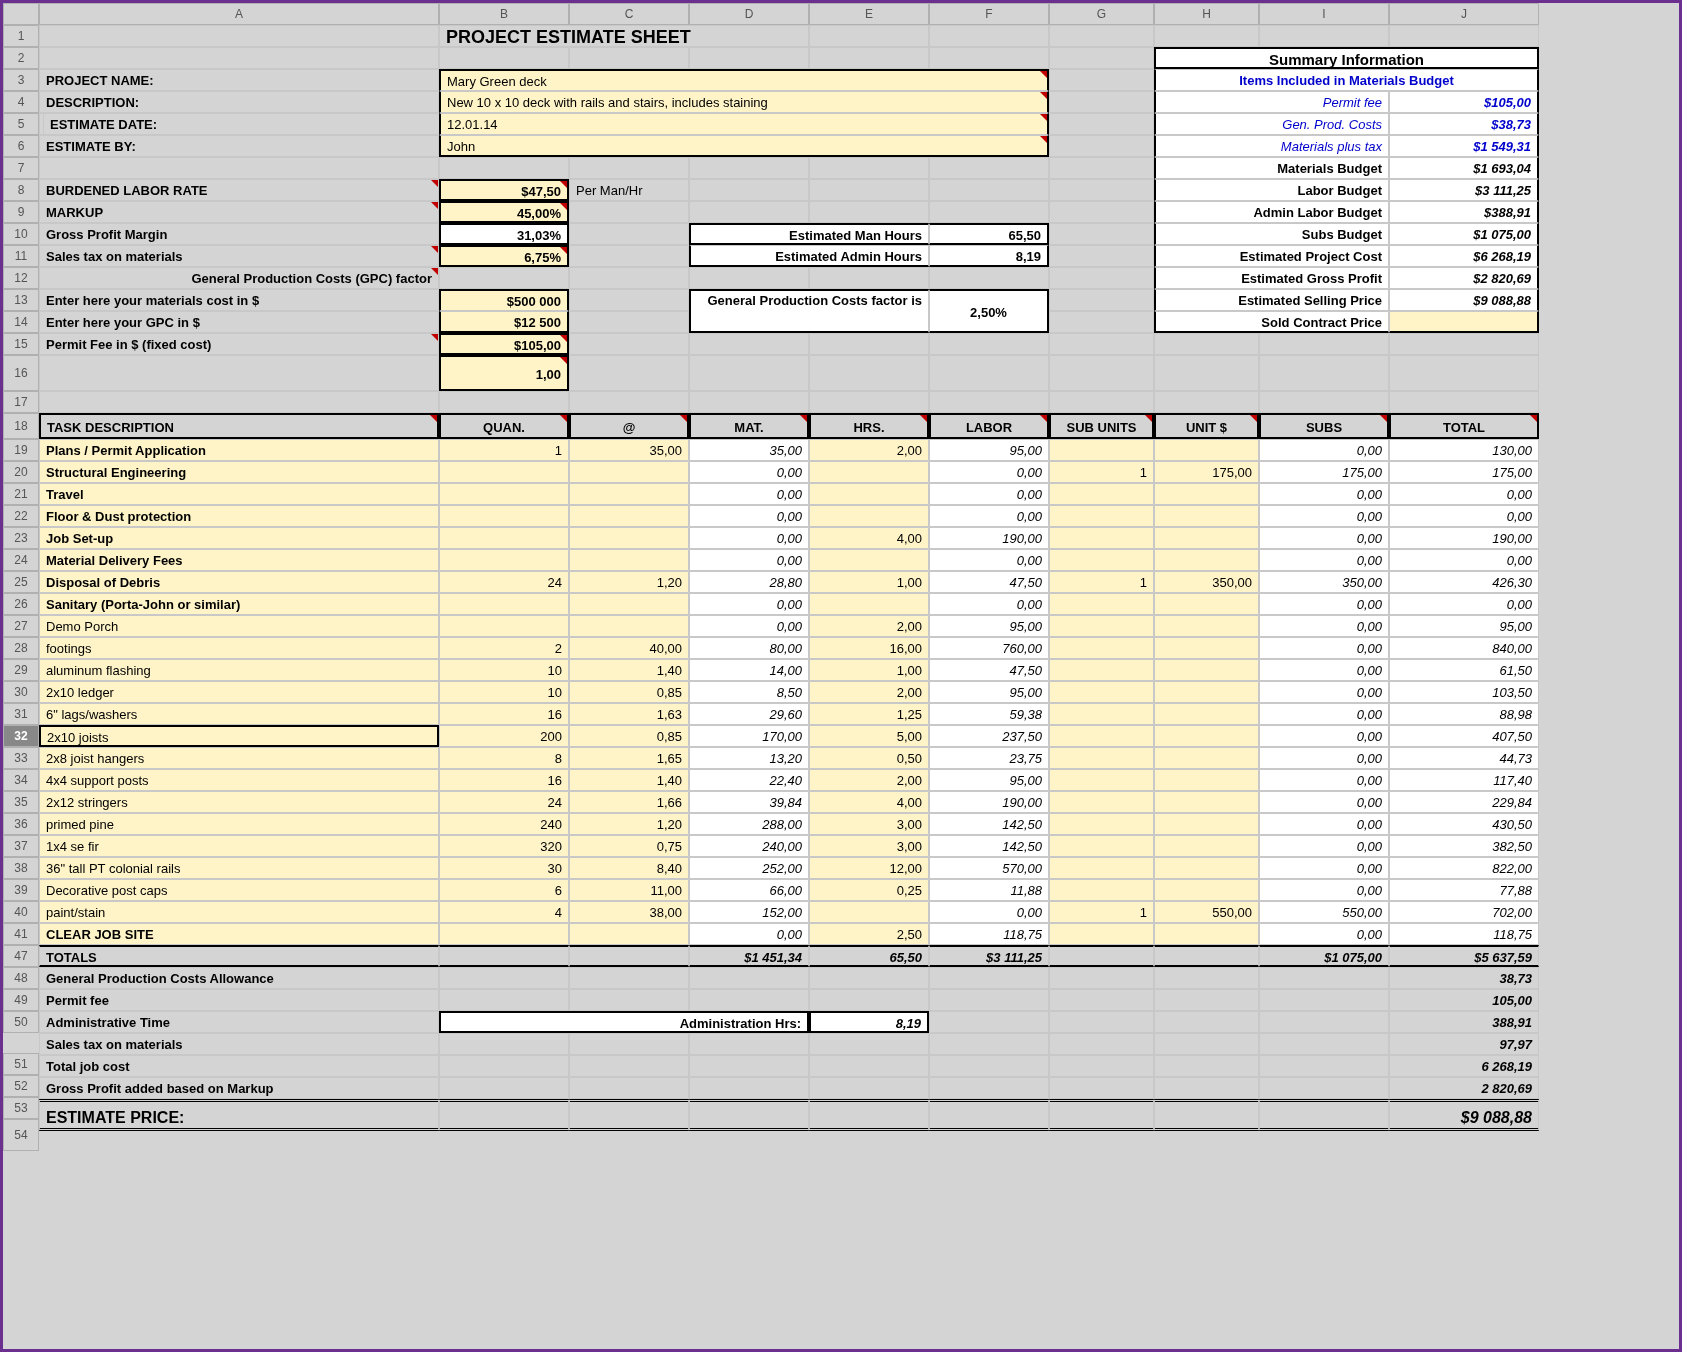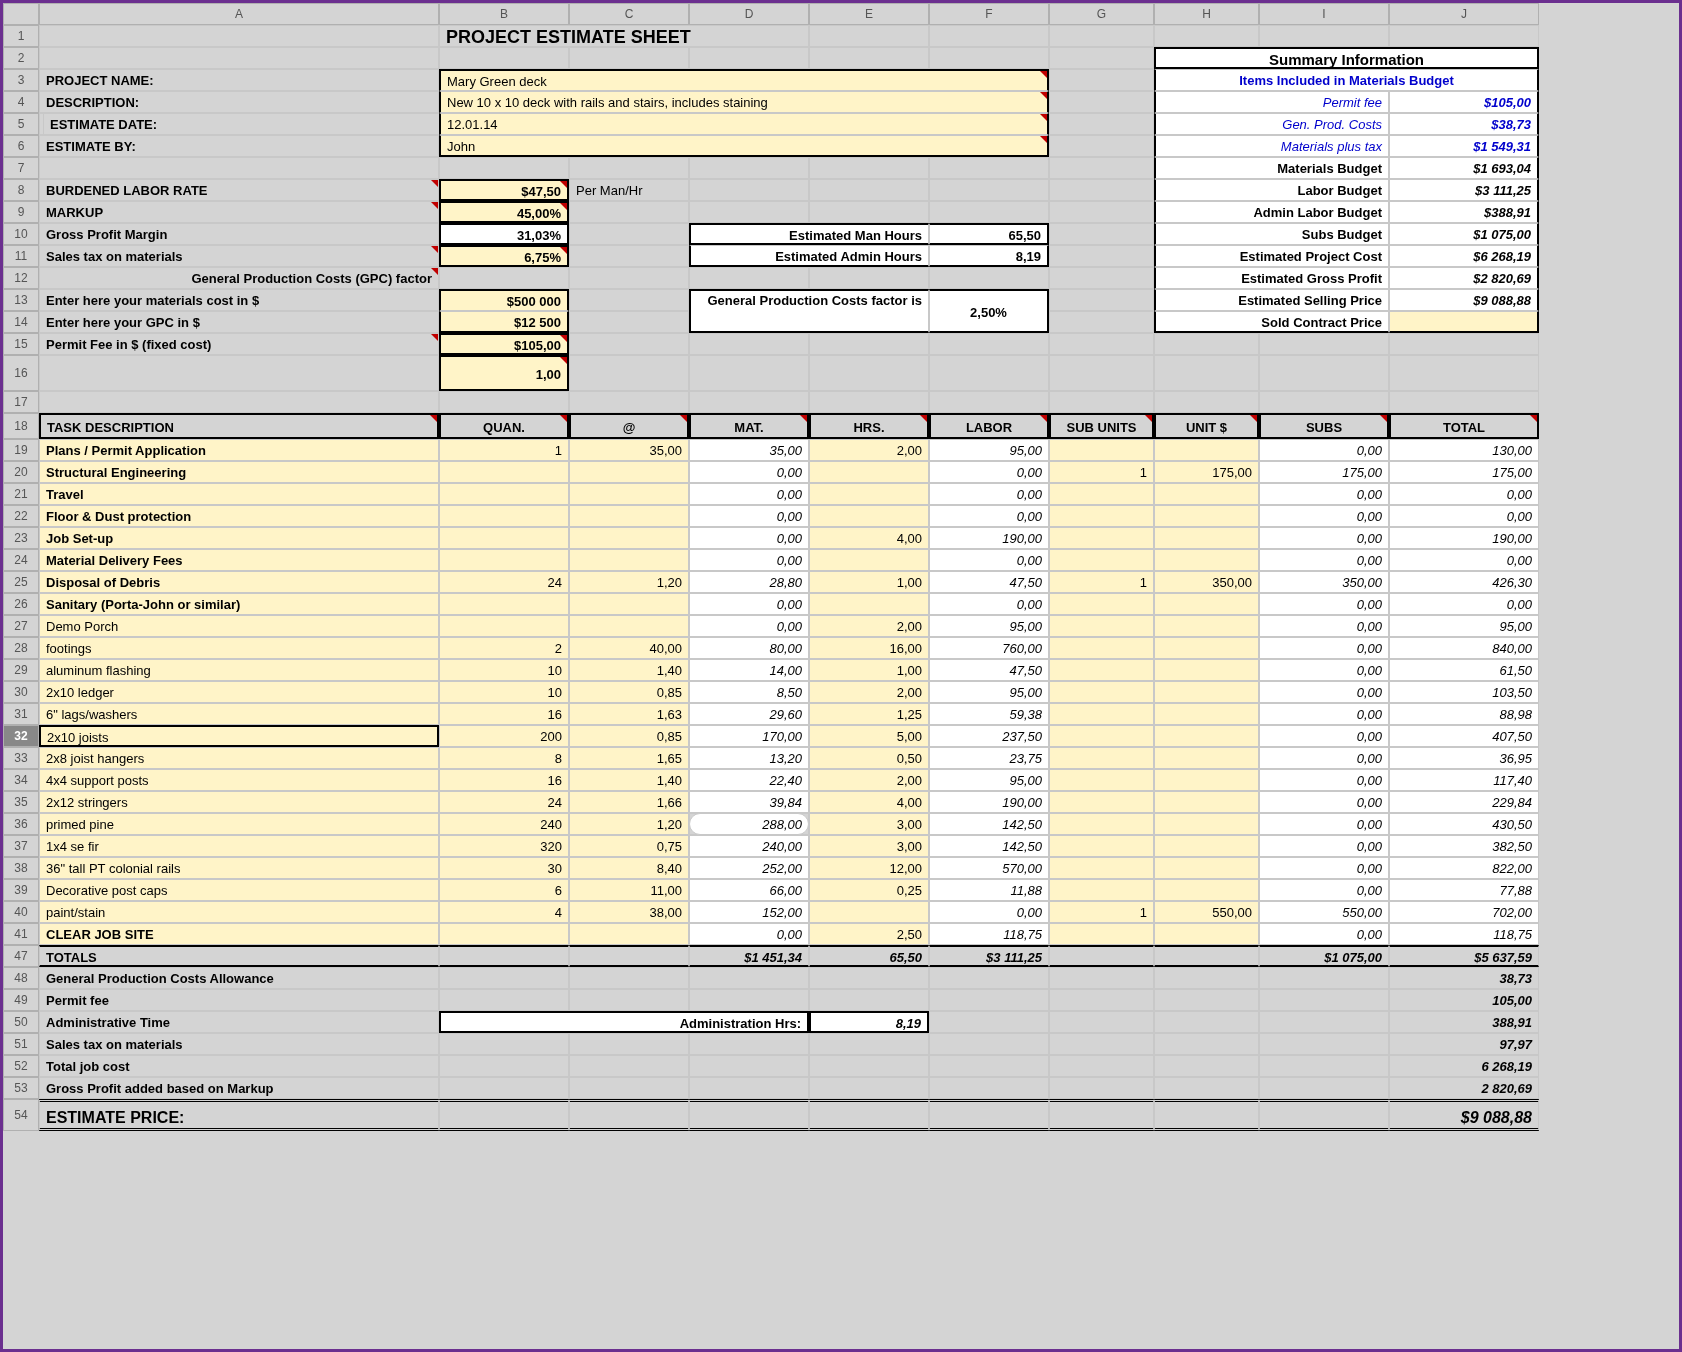--- a/index.html
+++ b/index.html
@@ -92,21 +92,21 @@
       <div style="height: 22px; line-height: 20px;">36</div>
       <div style="height: 22px; line-height: 20px;">37</div>
       <div style="height: 22px; line-height: 20px;">38</div>
       <div style="height: 22px; line-height: 20px;">39</div>
       <div style="height: 22px; line-height: 20px;">40</div>
       <div style="height: 22px; line-height: 20px;">41</div>
       <div style="height: 22px; line-height: 20px;">47</div>
       <div style="height: 22px; line-height: 20px;">48</div>
       <div style="height: 22px; line-height: 20px;">49</div>
       <div style="height: 22px; line-height: 20px;">50</div>
-      <div style="height: 22px; line-height: 20px;">51</div>
+      <div style="height: 22px; line-height: 20px; margin-top: 20px;">51</div>
       <div style="height: 22px; line-height: 20px;">52</div>
       <div style="height: 22px; line-height: 20px;">53</div>
       <div style="height: 32px; line-height: 30px;">54</div>
     </div>
   <div style="flex:1">
     <div class="colhdr" id="colhdr">
         <div style="width: 400px;">A</div>
         <div style="width: 130px;">B</div>
         <div style="width: 120px;">C</div>
         <div style="width: 120px;">D</div>
@@ -816,21 +816,21 @@
         <div class="cell white italic right" style="left: 1350px; top: 700px; width: 150px; height: 22px; line-height: 18px;">407,50</div>
         <div class="cell yellow" style="left: 0px; top: 722px; width: 400px; height: 22px; line-height: 18px;">2x8 joist hangers</div>
         <div class="cell yellow right" style="left: 400px; top: 722px; width: 130px; height: 22px; line-height: 18px;">8</div>
         <div class="cell yellow right" style="left: 530px; top: 722px; width: 120px; height: 22px; line-height: 18px;">1,65</div>
         <div class="cell white italic right" style="left: 650px; top: 722px; width: 120px; height: 22px; line-height: 18px;">13,20</div>
         <div class="cell yellow right" style="left: 770px; top: 722px; width: 120px; height: 22px; line-height: 18px;">0,50</div>
         <div class="cell white italic right" style="left: 890px; top: 722px; width: 120px; height: 22px; line-height: 18px;">23,75</div>
         <div class="cell yellow right" style="left: 1010px; top: 722px; width: 105px; height: 22px; line-height: 18px;"></div>
         <div class="cell yellow right" style="left: 1115px; top: 722px; width: 105px; height: 22px; line-height: 18px;"></div>
         <div class="cell white italic right" style="left: 1220px; top: 722px; width: 130px; height: 22px; line-height: 18px;">0,00</div>
-        <div class="cell white italic right" style="left: 1350px; top: 722px; width: 150px; height: 22px; line-height: 18px;">36,95</div>
+        <div class="cell white italic right" style="left: 1350px; top: 722px; width: 150px; height: 22px; line-height: 18px;">44,73</div>
         <div class="cell yellow" style="left: 0px; top: 744px; width: 400px; height: 22px; line-height: 18px;">4x4 support posts</div>
         <div class="cell yellow right" style="left: 400px; top: 744px; width: 130px; height: 22px; line-height: 18px;">16</div>
         <div class="cell yellow right" style="left: 530px; top: 744px; width: 120px; height: 22px; line-height: 18px;">1,40</div>
         <div class="cell white italic right" style="left: 650px; top: 744px; width: 120px; height: 22px; line-height: 18px;">22,40</div>
         <div class="cell yellow right" style="left: 770px; top: 744px; width: 120px; height: 22px; line-height: 18px;">2,00</div>
         <div class="cell white italic right" style="left: 890px; top: 744px; width: 120px; height: 22px; line-height: 18px;">95,00</div>
         <div class="cell yellow right" style="left: 1010px; top: 744px; width: 105px; height: 22px; line-height: 18px;"></div>
         <div class="cell yellow right" style="left: 1115px; top: 744px; width: 105px; height: 22px; line-height: 18px;"></div>
         <div class="cell white italic right" style="left: 1220px; top: 744px; width: 130px; height: 22px; line-height: 18px;">0,00</div>
         <div class="cell white italic right" style="left: 1350px; top: 744px; width: 150px; height: 22px; line-height: 18px;">117,40</div>
@@ -840,21 +840,21 @@
         <div class="cell white italic right" style="left: 650px; top: 766px; width: 120px; height: 22px; line-height: 18px;">39,84</div>
         <div class="cell yellow right" style="left: 770px; top: 766px; width: 120px; height: 22px; line-height: 18px;">4,00</div>
         <div class="cell white italic right" style="left: 890px; top: 766px; width: 120px; height: 22px; line-height: 18px;">190,00</div>
         <div class="cell yellow right" style="left: 1010px; top: 766px; width: 105px; height: 22px; line-height: 18px;"></div>
         <div class="cell yellow right" style="left: 1115px; top: 766px; width: 105px; height: 22px; line-height: 18px;"></div>
         <div class="cell white italic right" style="left: 1220px; top: 766px; width: 130px; height: 22px; line-height: 18px;">0,00</div>
         <div class="cell white italic right" style="left: 1350px; top: 766px; width: 150px; height: 22px; line-height: 18px;">229,84</div>
         <div class="cell yellow" style="left: 0px; top: 788px; width: 400px; height: 22px; line-height: 18px;">primed pine</div>
         <div class="cell yellow right" style="left: 400px; top: 788px; width: 130px; height: 22px; line-height: 18px;">240</div>
         <div class="cell yellow right" style="left: 530px; top: 788px; width: 120px; height: 22px; line-height: 18px;">1,20</div>
-        <div class="cell white italic right" style="left: 650px; top: 788px; width: 120px; height: 22px; line-height: 18px; border-radius: 11px;">288,00</div>
+        <div class="cell white italic right" style="left: 650px; top: 788px; width: 120px; height: 22px; line-height: 18px;">288,00</div>
         <div class="cell yellow right" style="left: 770px; top: 788px; width: 120px; height: 22px; line-height: 18px;">3,00</div>
         <div class="cell white italic right" style="left: 890px; top: 788px; width: 120px; height: 22px; line-height: 18px;">142,50</div>
         <div class="cell yellow right" style="left: 1010px; top: 788px; width: 105px; height: 22px; line-height: 18px;"></div>
         <div class="cell yellow right" style="left: 1115px; top: 788px; width: 105px; height: 22px; line-height: 18px;"></div>
         <div class="cell white italic right" style="left: 1220px; top: 788px; width: 130px; height: 22px; line-height: 18px;">0,00</div>
         <div class="cell white italic right" style="left: 1350px; top: 788px; width: 150px; height: 22px; line-height: 18px;">430,50</div>
         <div class="cell yellow" style="left: 0px; top: 810px; width: 400px; height: 22px; line-height: 18px;">1x4 se fir</div>
         <div class="cell yellow right" style="left: 400px; top: 810px; width: 130px; height: 22px; line-height: 18px;">320</div>
         <div class="cell yellow right" style="left: 530px; top: 810px; width: 120px; height: 22px; line-height: 18px;">0,75</div>
         <div class="cell white italic right" style="left: 650px; top: 810px; width: 120px; height: 22px; line-height: 18px;">240,00</div>

